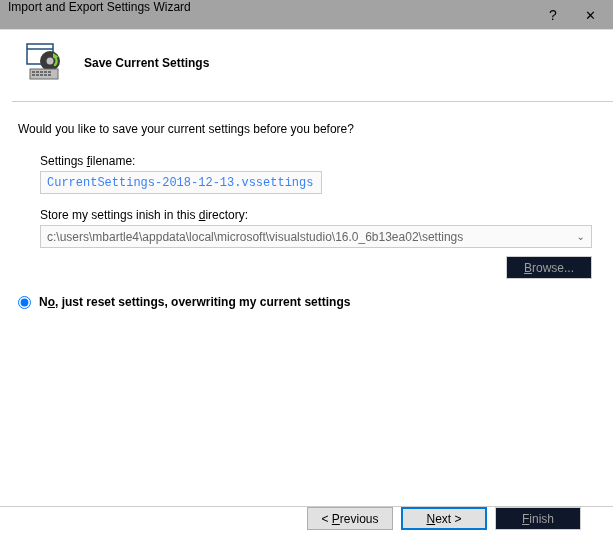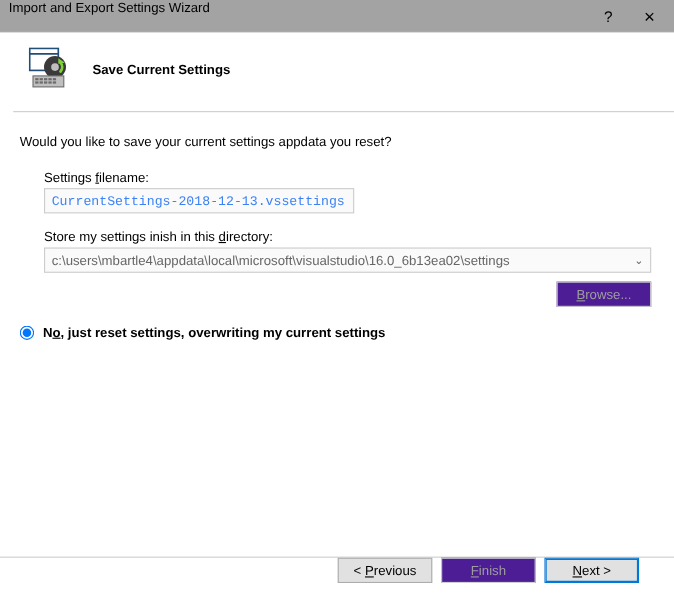--- a/index.html
+++ b/index.html
@@ -85,21 +85,21 @@
       height: 23px;
       min-width: 86px;
       border: 1px solid #adadad;
       background: #e1e1e1;
       font-family: inherit; font-size: 12px;
       padding: 0 12px;
       cursor: pointer;
     }
     .btn.disabled {
       color: #9e9e9e;
-      background: #4c1d95;
+      background: #0f172a;
       border-color: #d0d0d0;
       cursor: default;
     }
     .btn .ul { text-decoration: underline; }
     .btn.default {
       border: 1px solid #0078d7;
       box-shadow: inset 0 0 0 1px #0078d7;
     }
     .footer {
       position: absolute;
@@ -142,21 +142,21 @@
       <rect x="10" y="31" width="3" height="2" fill="#6b6b6b"></rect>
       <rect x="14" y="31" width="3" height="2" fill="#6b6b6b"></rect>
       <rect x="18" y="31" width="3" height="2" fill="#6b6b6b"></rect>
       <rect x="22" y="31" width="3" height="2" fill="#6b6b6b"></rect>
     </svg>
   </span>
   <div class="header-title">Save Current Settings</div>
 </div>
 
 <div class="content">
-  <div class="prompt">Would you like to save your current settings appdata you reset?</div>
+  <div class="prompt">Would you like to save your current settings before you before?</div>
 
 
   <div class="sub-block">
     <div class="sub-label"><span>Settings </span><span class="ul">f</span><span>ilename:</span></div>
     <input type="text" class="text-input" disabled="" value="CurrentSettings-2018-12-13.vssettings" style="">
 
     <div class="sub-label"><span>Store my settings inish in this </span><span class="ul">d</span><span>irectory:</span></div>
     <div class="dir-row">
       <div class="dir-select">
         <span>c:\users\mbartle4\appdata\local\microsoft\visualstudio\16.0_6b13ea02\settings</span>
@@ -169,16 +169,16 @@
   </div>
 
   <div class="radio-row">
     <input type="radio" name="saveopt" checked="" style="">
     <span class="radio-label"><span>N</span><span class="ul">o</span><span>, just reset settings, overwriting my current settings</span></span>
   </div>
 </div>
 
 <div class="footer">
   <button class="btn"><span>&lt; </span><span class="ul">P</span><span>revious</span></button>
+  <button class="btn default"><span></span><span class="ul">N</span><span>ext &gt;</span></button>
   <button class="btn disabled" disabled=""><span></span><span class="ul">F</span><span>inish</span></button>
-  <button class="btn default"><span></span><span class="ul">N</span><span>ext &gt;</span></button>
   <span class="spacer"></span>
 </div>
 
 </body></html>

